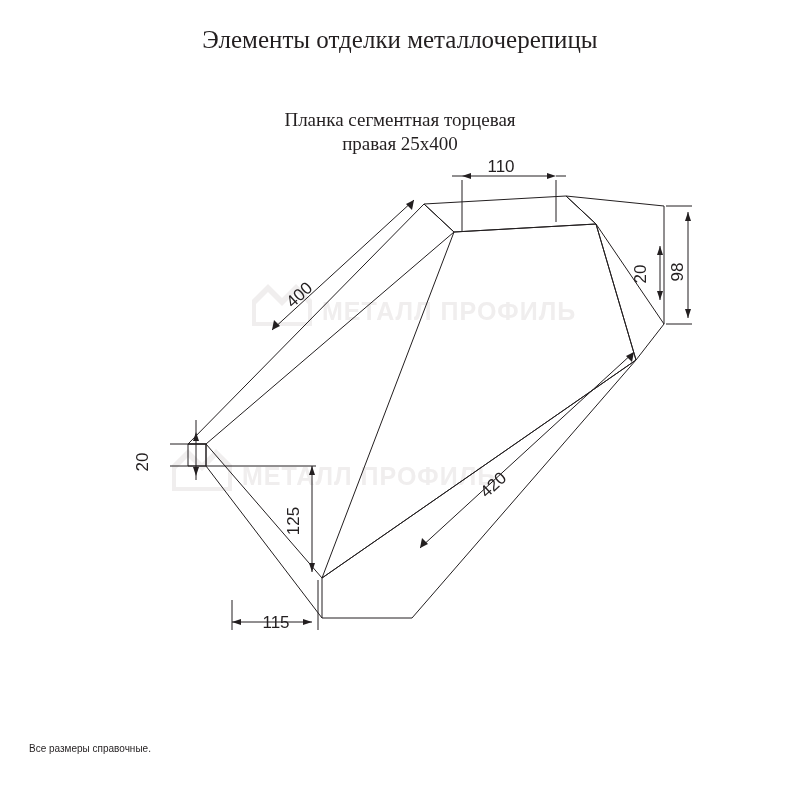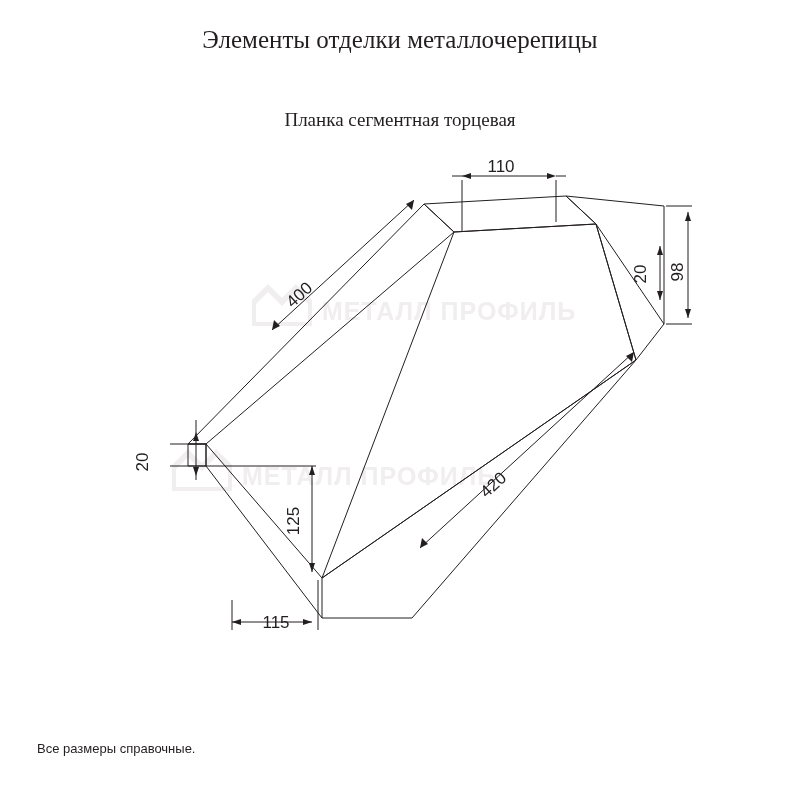--- a/index.html
+++ b/index.html
@@ -38,23 +38,23 @@
     width: 800px;
     text-align: center;
     font-size: 19px;
     line-height: 24px;
     font-family: "Liberation Serif", serif;
     color: #231f20;
   }
   .subtitle .line2 { display: block; }
   .footnotes {
     position: absolute;
-    left: 37px;
+    left: 29px;
     top: 738px;
-    font-size: 13px;
+    font-size: 10px;
     line-height: 22px;
     font-family: "Liberation Sans", sans-serif;
     color: #231f20;
   }
   .footnotes div { white-space: nowrap; }
   svg.drawing {
     position: absolute;
     left: 0;
     top: 0;
     width: 800px;
@@ -78,20 +78,21 @@
 </style>
 </head>
 <body>
 
 <div id="page">
 
   <div class="title">Элементы отделки металлочерепицы</div>
 
   <div class="subtitle">
     <span>Планка сегментная торцевая</span>
+    <span class="line2">правая 25х400</span>
   </div>
 
   <svg class="drawing" viewBox="0 0 800 800">
 
     <g opacity="1">
       <path class="wm" d="M252 300 l16 -16 14 14 14 -14 16 16 0 26 -60 0 z M256 304 l0 18 52 0 0 -18 -12 -12 -14 14 -14 -14 z"></path>
       <text class="wm-text" x="322" y="320">МЕТАЛЛ ПРОФИЛЬ</text>
     </g>
     <g opacity="1">
       <path class="wm" d="M172 465 l16 -16 14 14 14 -14 16 16 0 26 -60 0 z M176 469 l0 18 52 0 0 -18 -12 -12 -14 14 -14 -14 z"></path>

